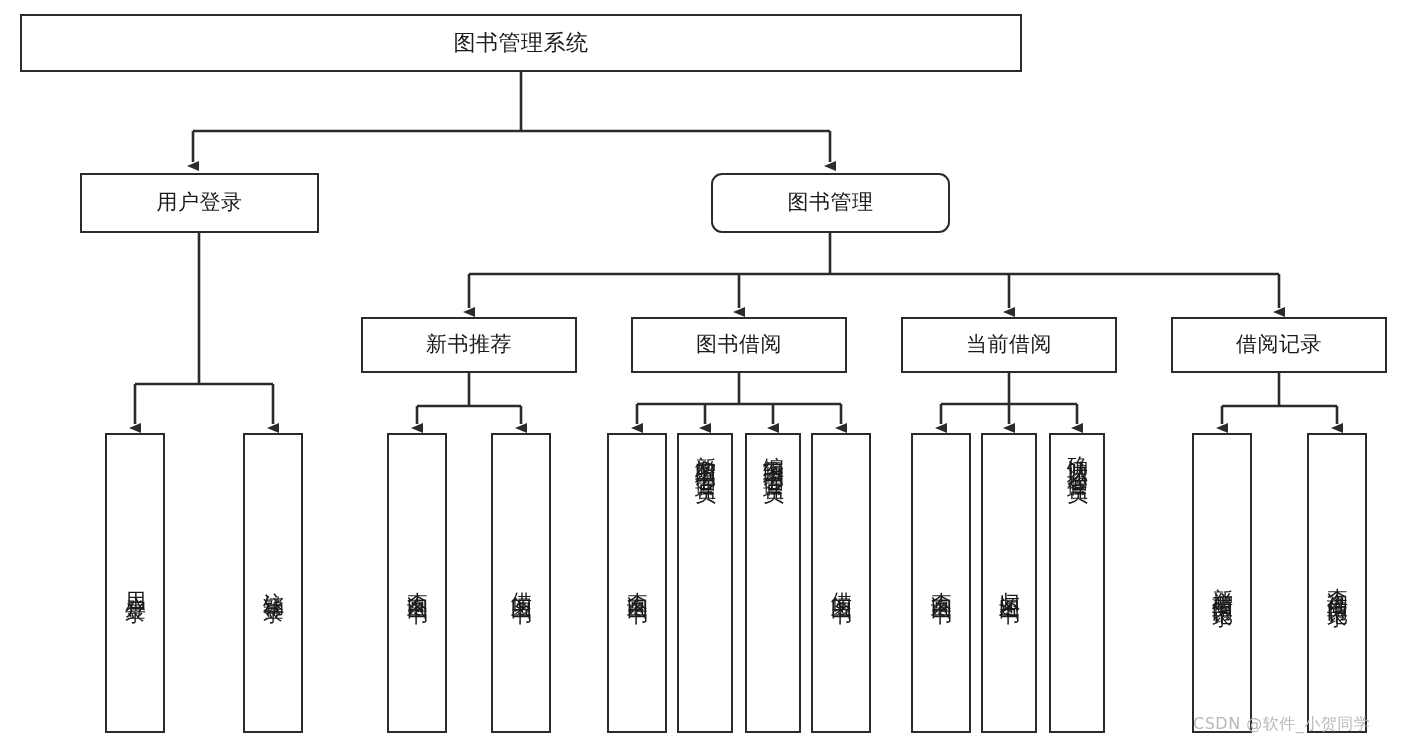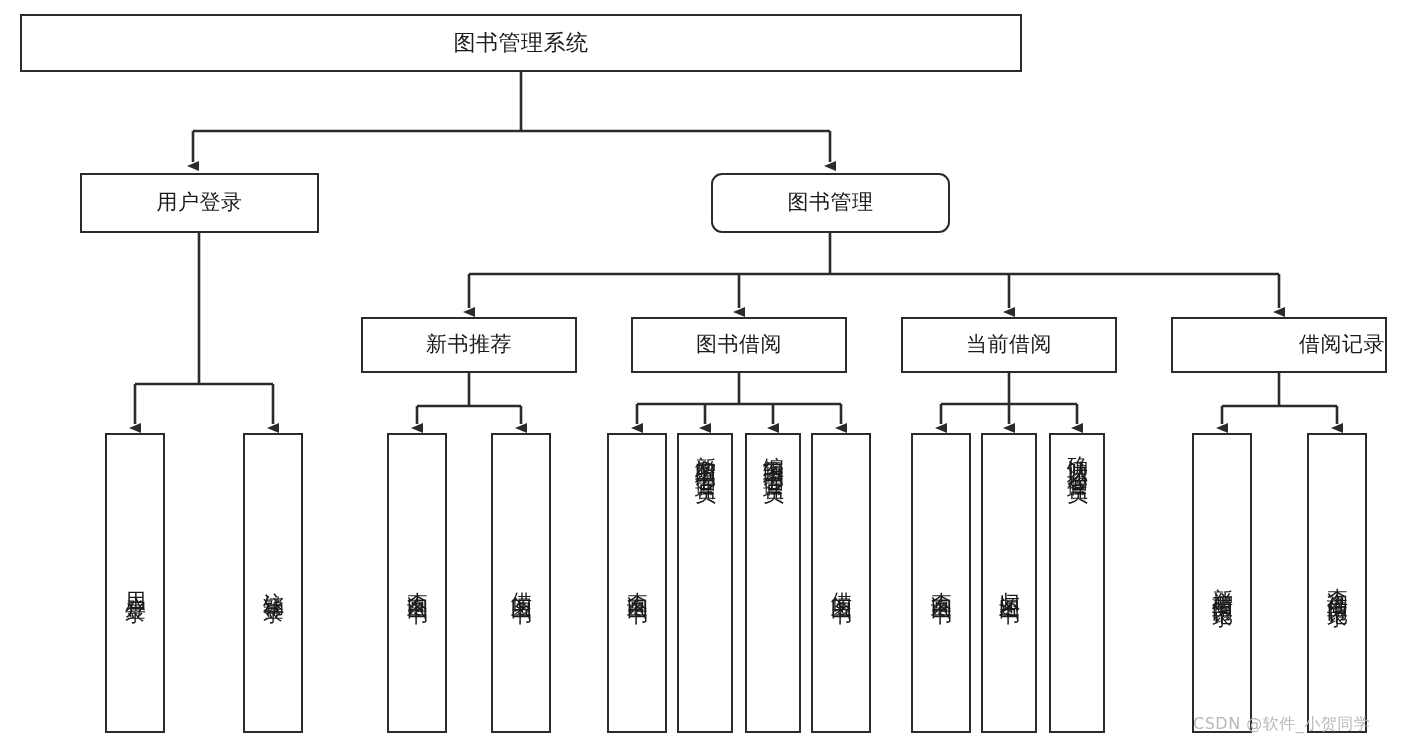--- a/index.html
+++ b/index.html
@@ -150,21 +150,21 @@
 
   <div class="node horiz" style="left:361px; top:317px; width:216px; height:56px;">
     <span class="label">新书推荐</span>
   </div>
   <div class="node horiz" style="left:631px; top:317px; width:216px; height:56px;">
     <span class="label">图书借阅</span>
   </div>
   <div class="node horiz" style="left:901px; top:317px; width:216px; height:56px;align-items:center;">
     <span class="label">当前借阅</span>
   </div>
-  <div class="node horiz" style="left:1171px; top:317px; width:216px; height:56px;justify-content:flex-end;">
+  <div class="node horiz" style="left:1171px; top:317px; width:216px; height:56px;">
     <span class="label">借阅记录</span>
   </div>
 
   <div class="node vert mid" style="left:105px; top:433px; width:60px; height:300px;">
     <span class="label">用户登录</span>
   </div>
   <div class="node vert mid" style="left:243px; top:433px; width:60px; height:300px;">
     <span class="label">注销登录</span>
   </div>
 

